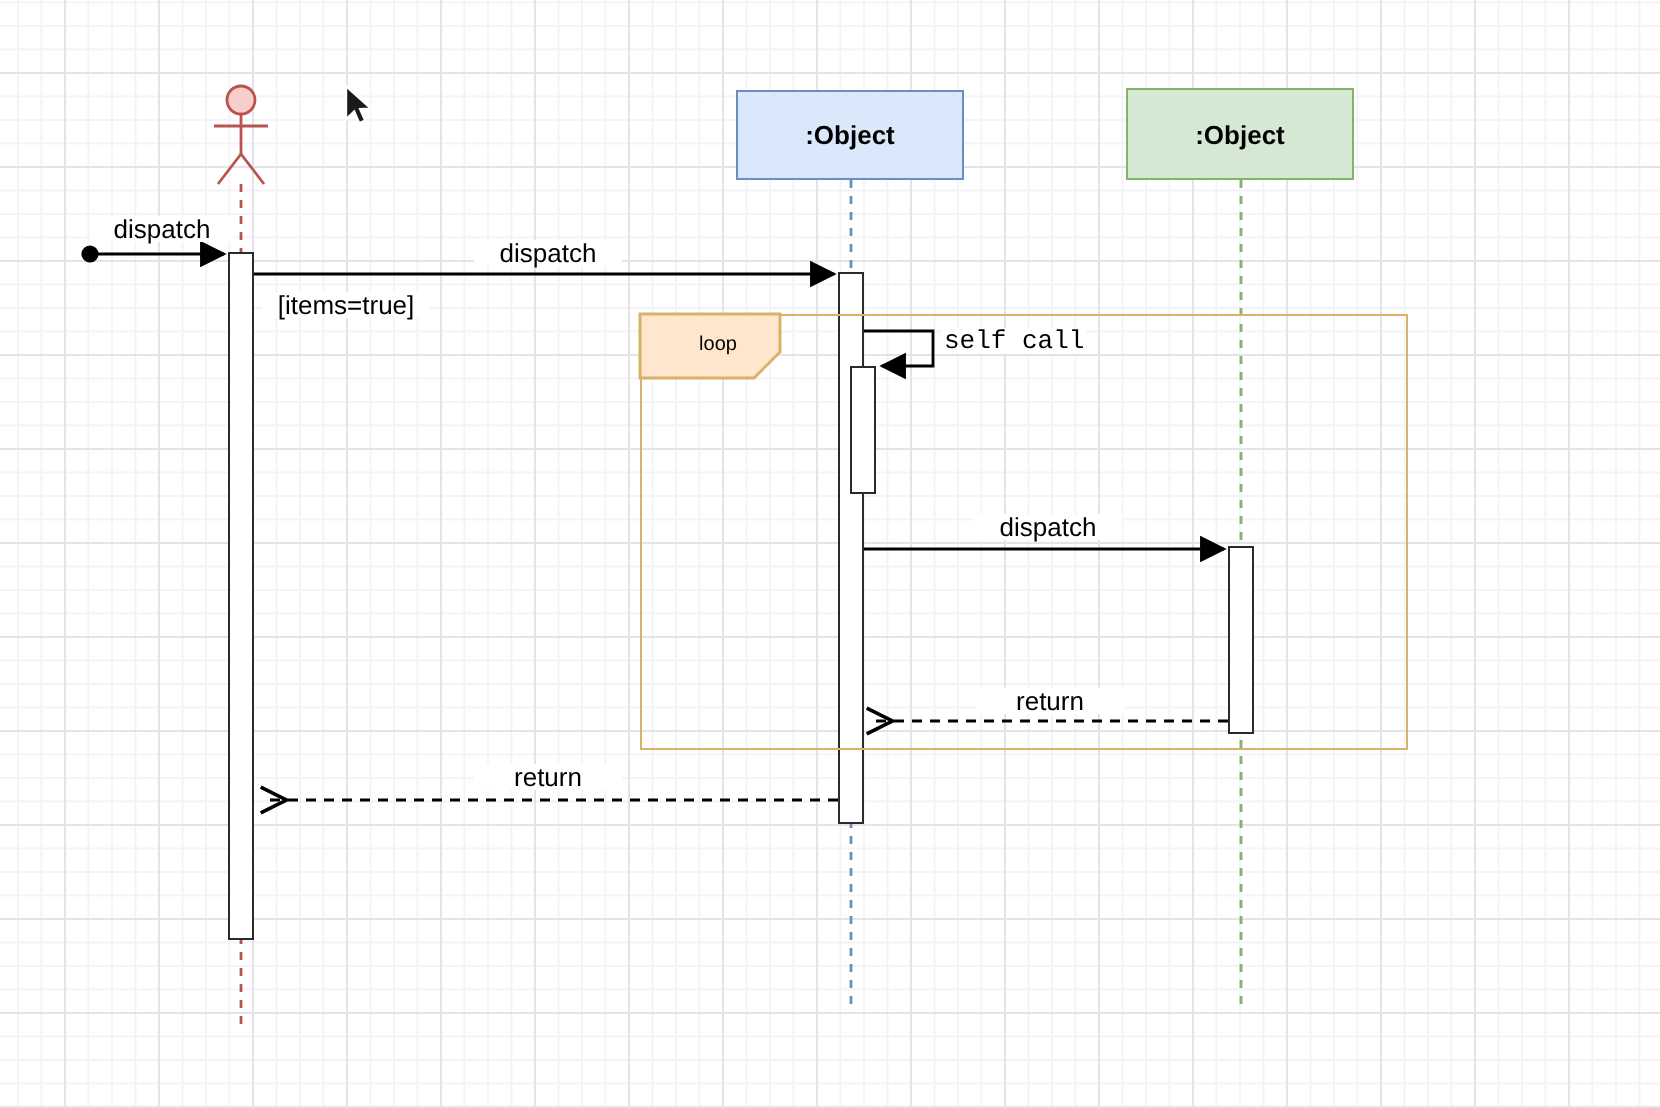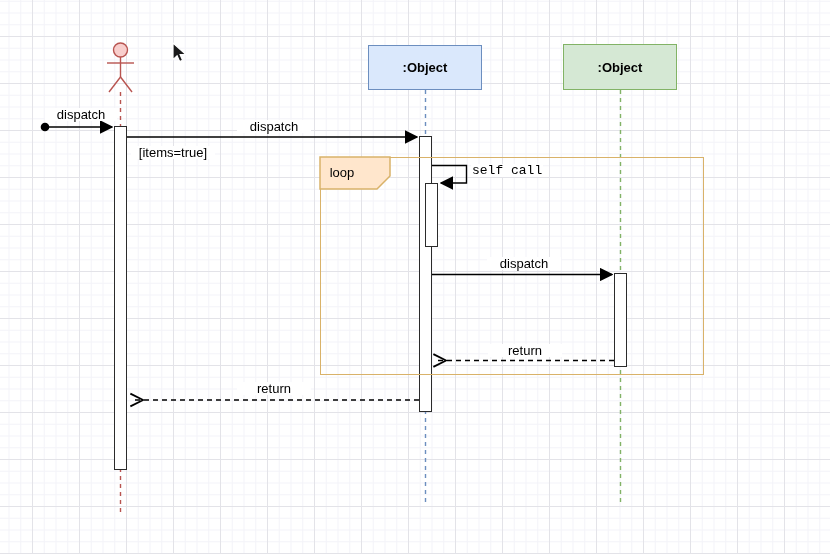--- a/index.html
+++ b/index.html
@@ -28,22 +28,22 @@
   .bar-actor{left:114px;top:126px;height:344px;}
   .bar-obj1{left:419px;top:136px;height:276px;}
   .bar-obj1-nested{left:425px;top:183px;height:64px;width:13px;}
   .bar-obj2{left:614px;top:273px;height:94px;}
   .loop-frag{
     position:absolute;left:320px;top:156.5px;width:384px;height:218px;
     box-sizing:border-box;border:1.5px solid #d9b269;
   }
   .loop-pent{position:absolute;left:319px;top:155.5px;width:74px;height:36px;}
   .loop-label{
-    position:absolute;left:315px;top:161px;width:54px;height:24px;
-    font-size:13px;text-align:center;line-height:24px;
+    position:absolute;left:332px;top:161px;width:54px;height:24px;
+    font-size:10px;text-align:center;line-height:24px;
   }
   .msg-label{
     position:absolute;font-size:13px;line-height:13px;white-space:nowrap;
     background:#ffffff;padding:0 1px;
   }
   .ctr{text-align:center;}
 </style>
 </head>
 <body>
 

